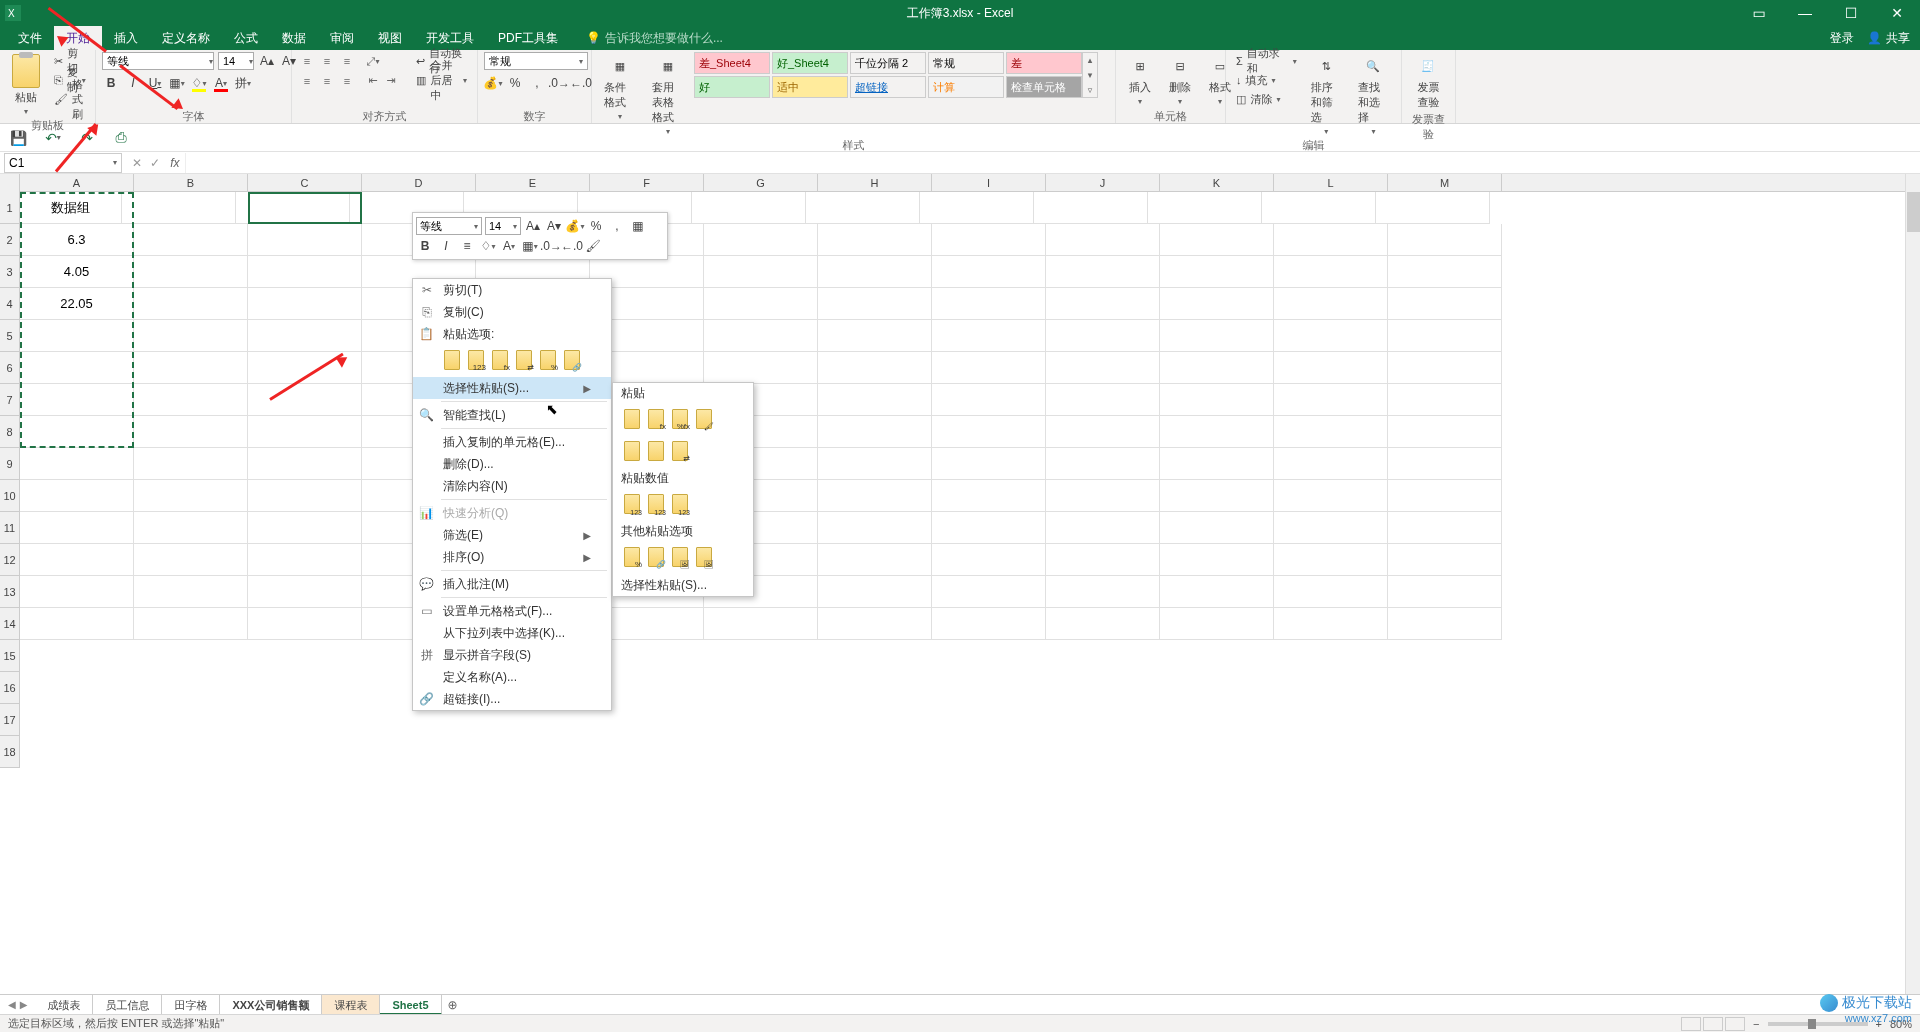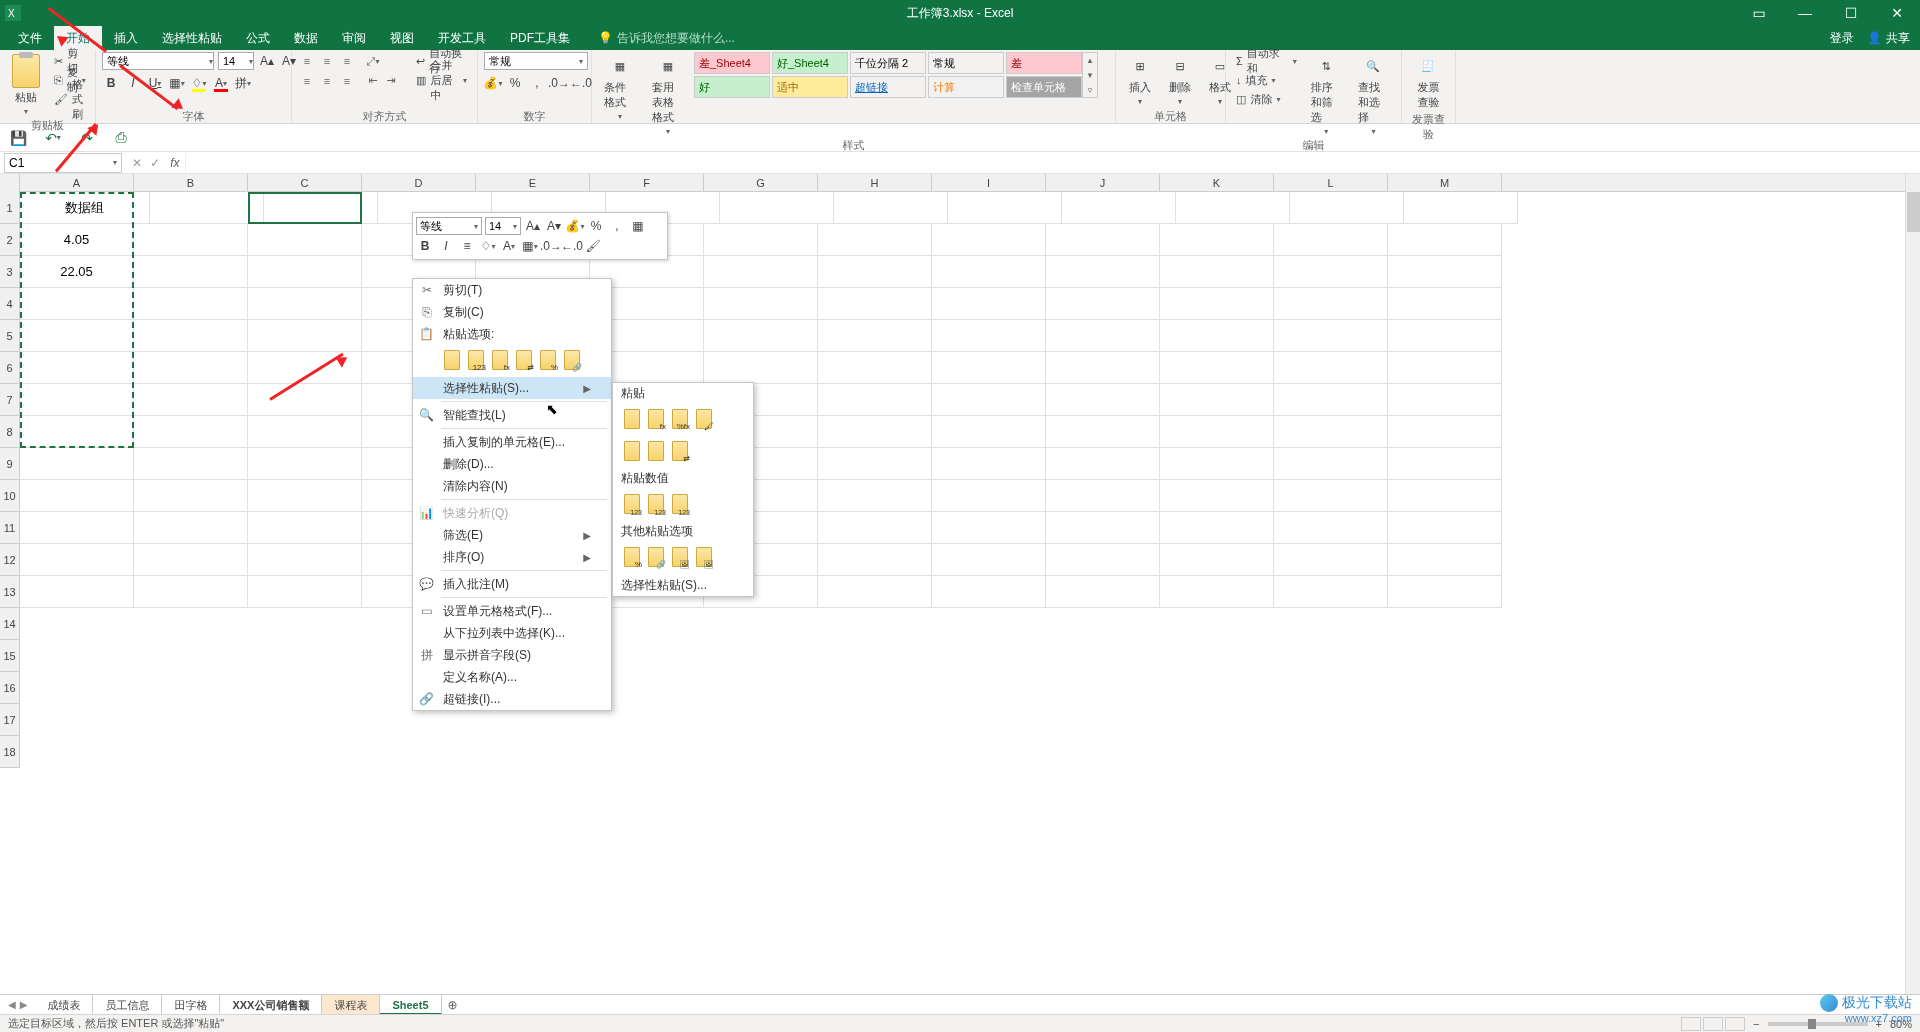--- a/index.html
+++ b/index.html
@@ -9,21 +9,21 @@
 .title-bar { height: 26px; background: #0f7442; display: flex; align-items: center; color: #fff; position: relative; }
 .title-bar .app-icon { width: 26px; height: 26px; display: flex; align-items: center; justify-content: center; }
 .title-center { position: absolute; left: 50%; transform: translateX(-50%); font-size: 12px; }
 .title-right { position: absolute; right: 0; display: flex; }
 .title-right .win-btn { width: 46px; height: 26px; display: flex; align-items: center; justify-content: center; font-size: 14px; }
 
 
 .menu-bar { height: 24px; background: #0f7442; display: flex; align-items: center; color: #fff; }
 .menu-tabs { display: flex; padding-left: 6px; }
 .menu-tab { padding: 0 12px; height: 24px; line-height: 24px; font-size: 12px; cursor: pointer; }
-.menu-tab.active { background: #f3f2f1; color: #0f766e; }
+.menu-tab.active { background: #f3f2f1; color: #4c1d95; }
 .menu-right { margin-left: auto; display: flex; align-items: center; padding-right: 10px; gap: 14px; }
 .tell-me { color: #b9dcc9; margin-left: 16px; font-size: 12px; display: flex; align-items: center; gap: 4px; }
 
 
 .ribbon { height: 74px; background: #f3f2f1; border-bottom: 1px solid #d6d6d6; display: flex; }
 .ribbon-group { border-right: 1px solid #e1e1e1; display: flex; flex-direction: column; padding: 2px 6px 0 6px; }
 .ribbon-group-content { flex: 1; display: flex; align-items: flex-start; gap: 4px; }
 .ribbon-group-label { text-align: center; font-size: 11px; color: #666; height: 14px; }
 .ribbon-btn-lg { display: flex; flex-direction: column; align-items: center; padding: 2px 6px; font-size: 11px; color: #444; gap: 2px; width: 44px; }
 .ribbon-btn-sm { display: flex; align-items: center; gap: 4px; font-size: 11px; color: #444; padding: 1px 4px; height: 18px; }
@@ -151,21 +151,21 @@
     <div class="win-btn">☐</div>
     <div class="win-btn">✕</div>
   </div>
 </div>
 
 <div class="menu-bar">
   <div class="menu-tabs">
     <div class="menu-tab">文件</div>
     <div class="menu-tab active">开始</div>
     <div class="menu-tab">插入</div>
-    <div class="menu-tab">选择性粘贴</div>
+    <div class="menu-tab">定义名称</div>
     <div class="menu-tab">公式</div>
     <div class="menu-tab">数据</div>
     <div class="menu-tab">审阅</div>
     <div class="menu-tab">视图</div>
     <div class="menu-tab">开发工具</div>
     <div class="menu-tab">PDF工具集</div>
   </div>
   <div class="tell-me">
     <span>💡</span>
     <span>告诉我您想要做什么...</span>
@@ -432,21 +432,36 @@
       <div class="row-header" style="height: 32px;">12</div>
       <div class="row-header" style="height: 32px;">13</div>
       <div class="row-header" style="height: 32px;">14</div>
       <div class="row-header" style="height: 32px;">15</div>
       <div class="row-header" style="height: 32px;">16</div>
       <div class="row-header" style="height: 32px;">17</div>
       <div class="row-header" style="height: 32px;">18</div>
     </div>
   <div class="cells" id="cells">
       <div class="cell-row" style="height: 32px;">
-        <div class="cell center" style="width: 130px; height: 32px;">数据组</div>
+        <div class="cell center" style="width: 102px; height: 32px;">数据组</div>
+        <div class="cell" style="width: 114px; height: 32px;"></div>
+        <div class="cell" style="width: 114px; height: 32px;"></div>
+        <div class="cell" style="width: 114px; height: 32px;"></div>
+        <div class="cell" style="width: 114px; height: 32px;"></div>
+        <div class="cell" style="width: 114px; height: 32px;"></div>
+        <div class="cell" style="width: 114px; height: 32px;"></div>
+        <div class="cell" style="width: 114px; height: 32px;"></div>
+        <div class="cell" style="width: 114px; height: 32px;"></div>
+        <div class="cell" style="width: 114px; height: 32px;"></div>
+        <div class="cell" style="width: 114px; height: 32px;"></div>
+        <div class="cell" style="width: 114px; height: 32px;"></div>
+        <div class="cell" style="width: 114px; height: 32px;"></div>
+      </div>
+      <div class="cell-row" style="height: 32px;">
+        <div class="cell center" style="width: 114px; height: 32px;">6.3</div>
         <div class="cell" style="width: 114px; height: 32px;"></div>
         <div class="cell" style="width: 114px; height: 32px;"></div>
         <div class="cell" style="width: 114px; height: 32px;"></div>
         <div class="cell" style="width: 114px; height: 32px;"></div>
         <div class="cell" style="width: 114px; height: 32px;"></div>
         <div class="cell" style="width: 114px; height: 32px;"></div>
         <div class="cell" style="width: 114px; height: 32px;"></div>
         <div class="cell" style="width: 114px; height: 32px;"></div>
         <div class="cell" style="width: 114px; height: 32px;"></div>
         <div class="cell" style="width: 114px; height: 32px;"></div>

